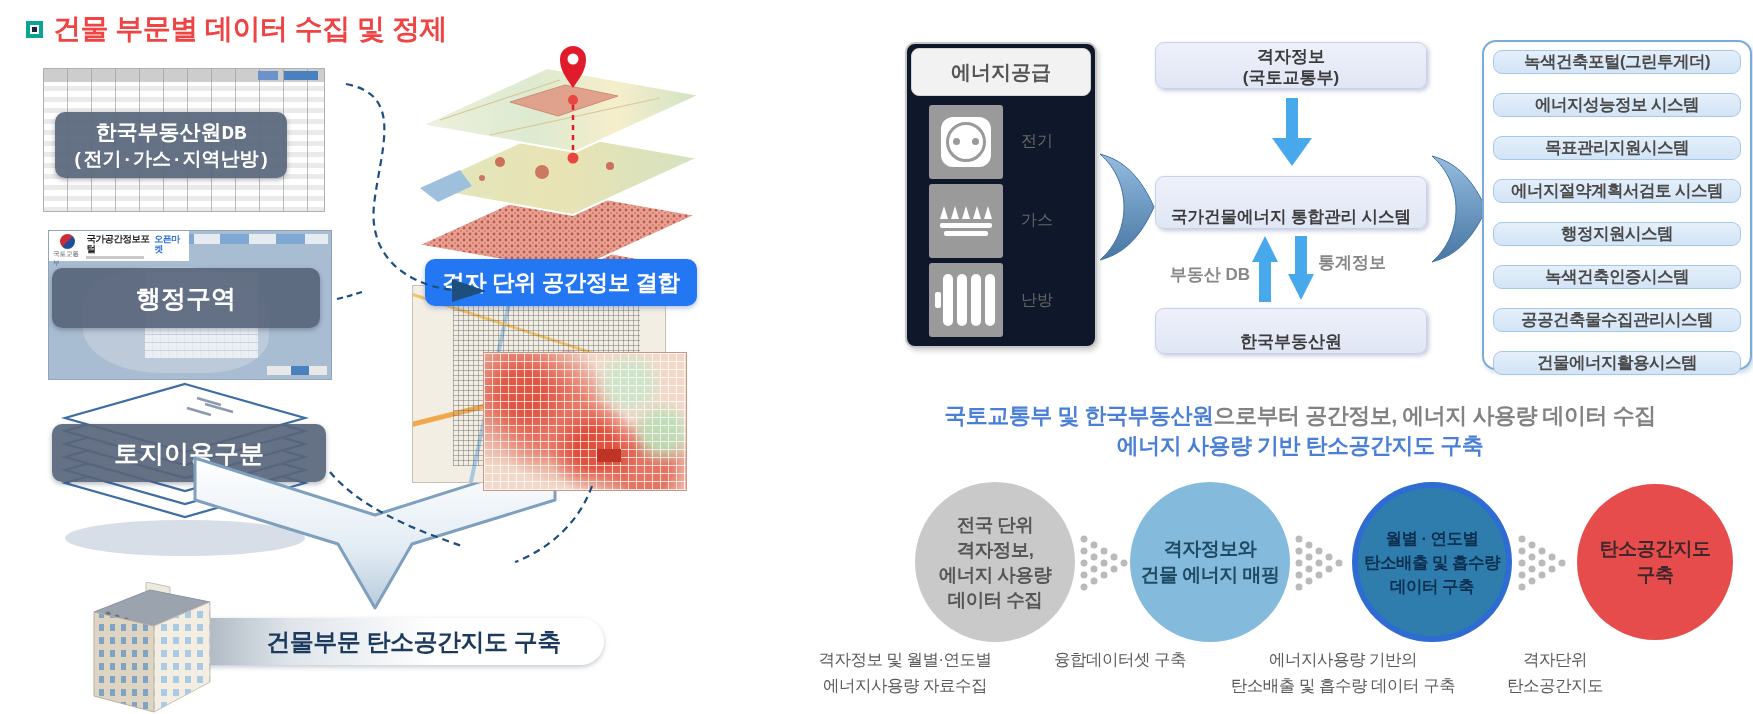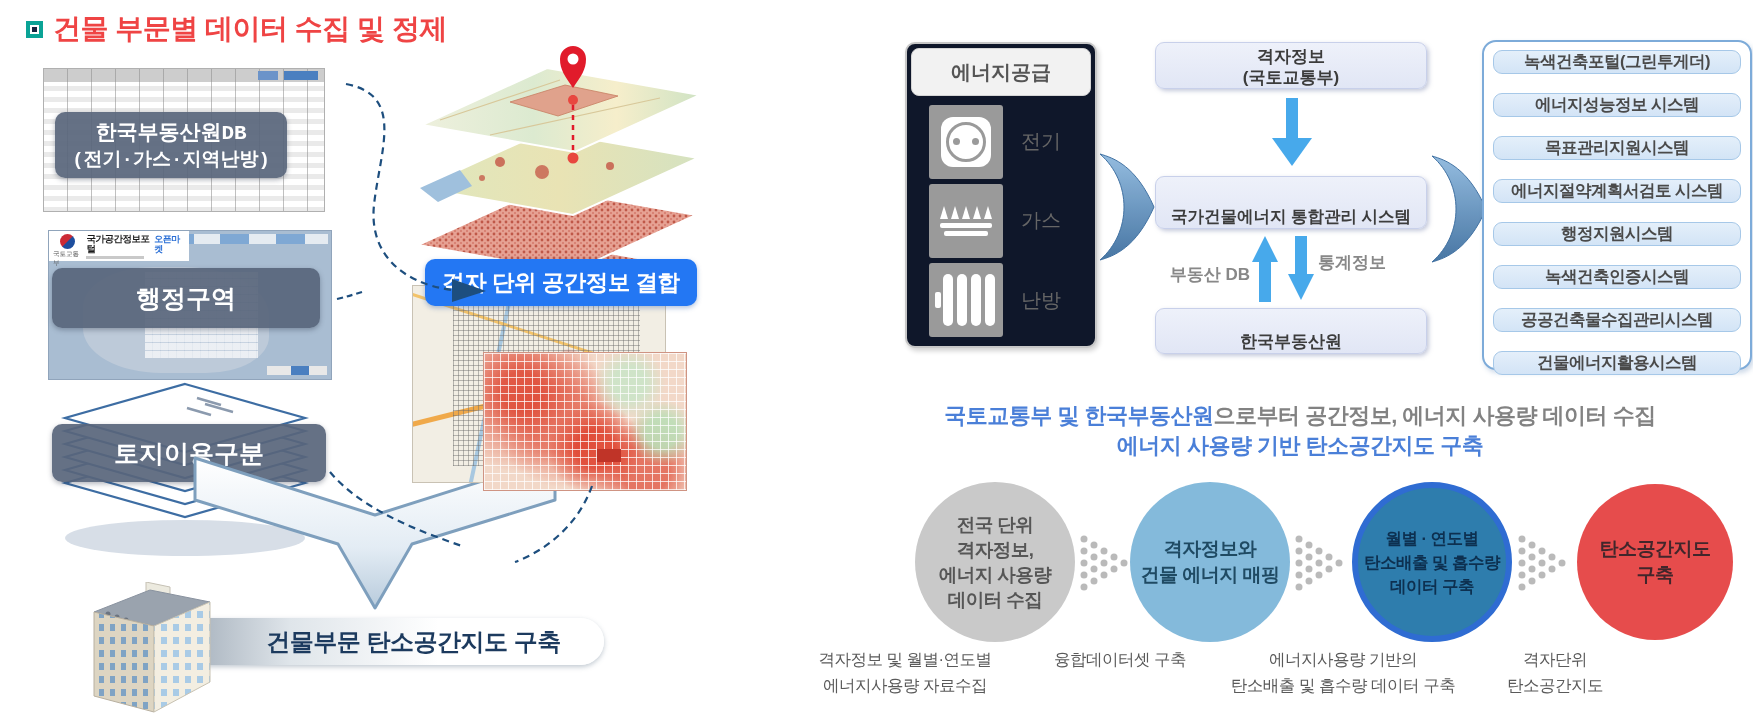--- a/index.html
+++ b/index.html
@@ -87,21 +87,21 @@
   .bld{left:86px;top:582px;z-index:7;}
 
   
   .energyPanel{left:905px;top:42px;width:192px;height:306px;background:#0f172a;border:2px solid #c7c7c7;
     border-radius:10px;box-shadow:2px 3px 5px rgba(0,0,0,.18);box-sizing:border-box;}
   .energyHeader{position:absolute;left:4px;right:4px;top:4px;height:48px;background:#f2f2f2;border:1.5px solid #d5d5d5;
     border-radius:8px;display:flex;align-items:center;justify-content:center;font-size:20px;font-weight:600;color:#555;box-sizing:border-box;}
   .energyRows{position:absolute;left:0;right:0;top:58px;bottom:6px;display:flex;flex-direction:column;justify-content:space-around;padding-left:22px;}
   .energyRow{display:flex;align-items:center;gap:18px;}
   .tile{width:74px;height:74px;background:#9a9a9a;border-radius:3px;display:flex;flex-direction:column;align-items:center;justify-content:center;flex:none;}
-  .energyLbl{font-size:20px;color:#666;}
+  .energyLbl{font-size:16px;color:#666;}
   .outletFace{width:50px;height:50px;background:#fff;border-radius:12px;display:flex;align-items:center;justify-content:center;}
   .outletCircle{width:34px;height:34px;border:3.5px solid #9a9a9a;border-radius:50%;position:relative;}
   .outletCircle::before,.outletCircle::after{content:"";position:absolute;width:7px;height:7px;border-radius:50%;background:#9a9a9a;top:50%;margin-top:-3.5px;}
   .outletCircle::before{left:4px;} .outletCircle::after{right:4px;}
   .flames{display:flex;gap:3px;align-items:flex-end;}
   .flame{width:0;height:0;border-left:4px solid transparent;border-right:4px solid transparent;border-bottom:13px solid #fff;}
   .gasBar1{width:52px;height:5px;background:#fff;border-radius:2px;margin-top:4px;}
   .gasBar2{width:44px;height:5px;background:#fff;border-radius:2px;margin-top:3px;}
   .radiator{display:flex;gap:4px;align-items:center;position:relative;padding-left:6px;}
   .radiator::before{content:"";position:absolute;left:-2px;top:50%;margin-top:-8px;width:6px;height:16px;background:#fff;border-radius:2px;}

